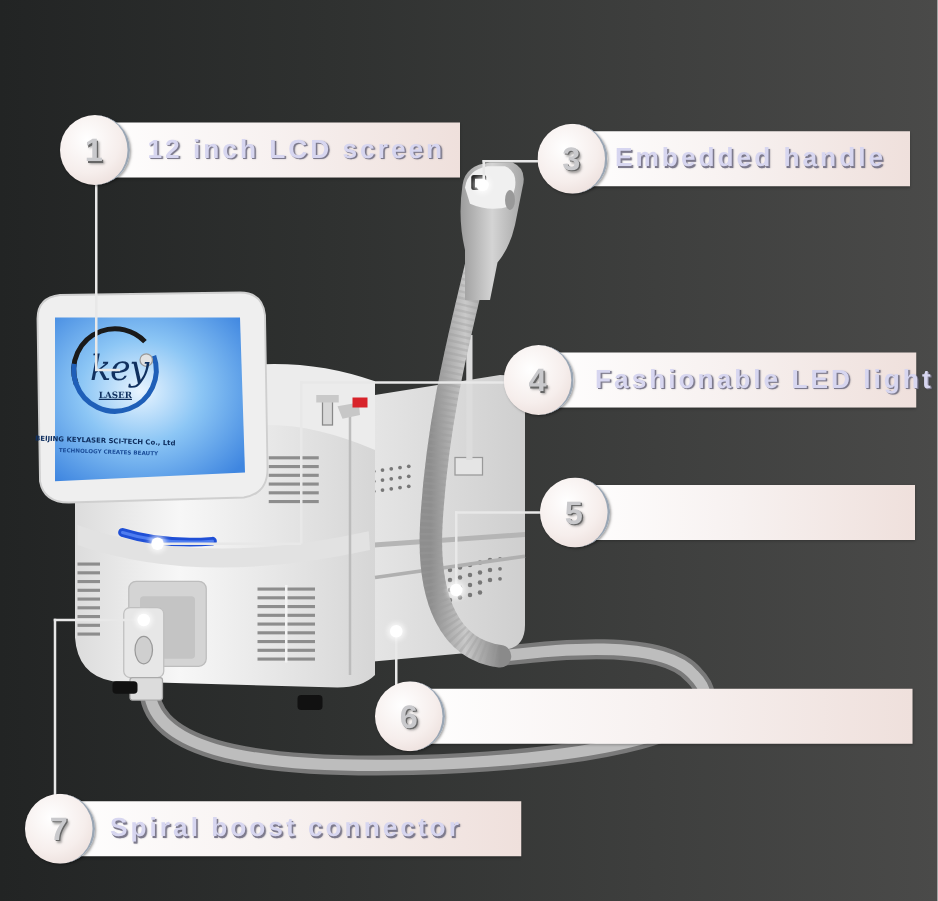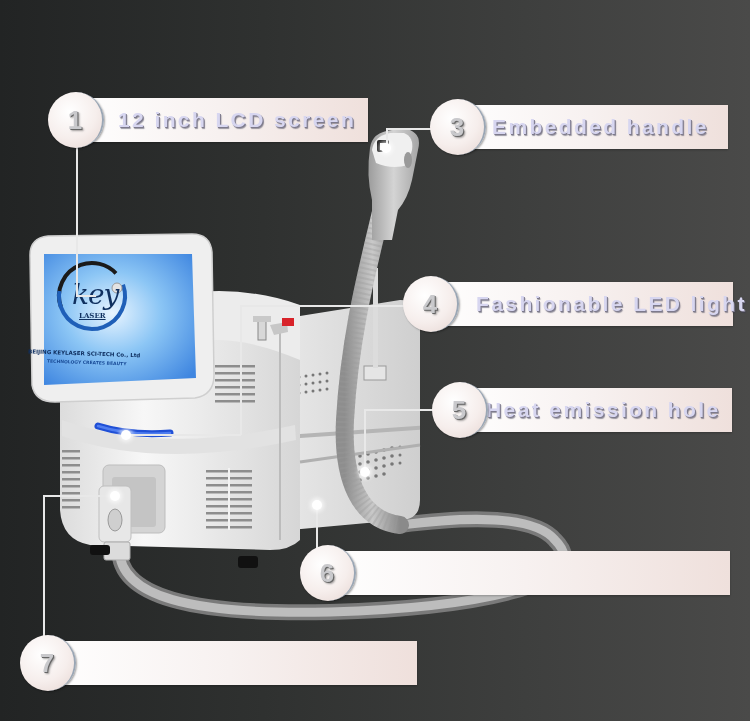--- a/index.html
+++ b/index.html
@@ -270,26 +270,26 @@
 
   <div class="callout" style="left:403px;top:282px;width:330px;">
     <div class="bar"></div>
     <div class="num">4</div>
     <div class="text" style="left:54px;margin-left:19px;">Fashionable LED light</div>
   </div>
 
   <div class="callout" style="left:432px;top:388px;width:300px;">
     <div class="bar"></div>
     <div class="num">5</div>
-    <div class="text" style="left:54px;">Heat emission hole</div>
   </div>
 
   <div class="callout" style="left:300px;top:551px;width:430px;">
     <div class="bar"></div>
     <div class="num">6</div>
   </div>
 
   <div class="callout" style="left:20px;top:641px;width:397px;">
     <div class="bar"></div>
     <div class="num">7</div>
+    <div class="text" style="left:68px;">Spiral boost connector</div>
   </div>
 
 </div>
 
 </body></html>

